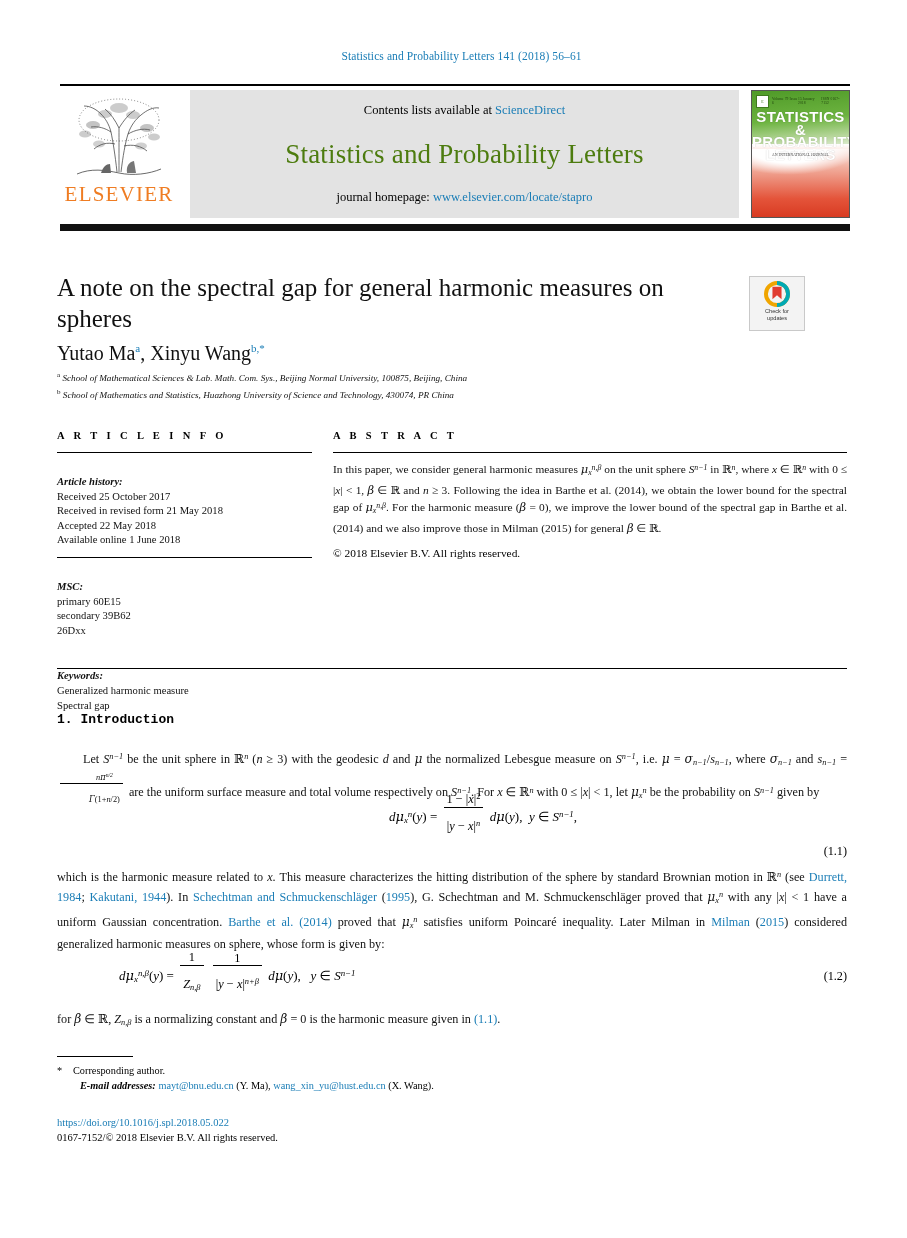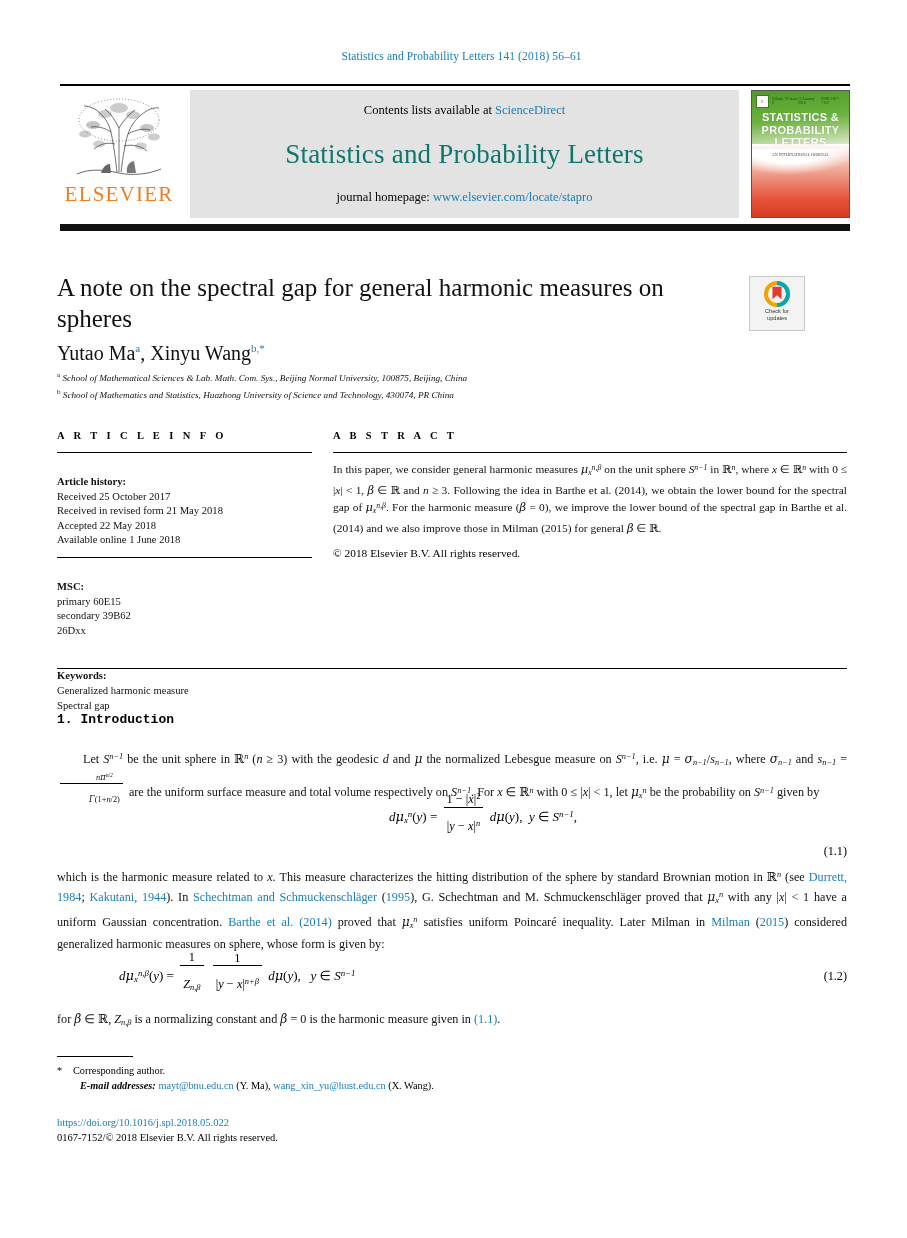--- a/index.html
+++ b/index.html
@@ -78,21 +78,21 @@
   }
   .contents-line {
     font-size: 12.5px;
     color: #000;
   }
   .contents-line .sd {
     color: #1a7db6;
   }
   .journal-name {
     font-size: 27px;
-    color: #0f766e;
+    color: #4d7c0f;
     font-family: "Liberation Serif", serif;
     letter-spacing: 0.2px;
   }
   .homepage-line {
     font-size: 12.5px;
     color: #000;
   }
   .homepage-line .url { color: #1a7db6; }
   .cover {
     flex: 0 0 97px;
@@ -123,21 +123,21 @@
     font-size:4px;line-height:11px;text-align:center;color:#3f7a1f;
   }
   .cover-meta {
     flex:1; font-size:3.6px; color:#1d3f0c; display:flex;
     justify-content:space-between; letter-spacing:0.1px;
   }
   .cover-title {
     position:absolute; top:20px; left:0; right:0;
     text-align:center; color:#ffffff;
     font-family:"Liberation Sans", sans-serif;
-    font-weight:bold; font-size:11px; line-height:12.5px;
+    font-weight:bold; font-size:15px; line-height:12.5px;
     letter-spacing:0.3px;
     text-shadow:0 0 1px rgba(0,0,0,.25);
   }
   .cover-sub {
     position:absolute; top:62px; left:0; right:0; text-align:center;
     font-size:3.6px; color:#333; letter-spacing:.2px;
   }
   .black-rule {
     position: absolute;
     top: 224px;
@@ -227,21 +227,21 @@
   .col-rule {
     border-top: 1.6px solid #000;
     margin-top: 11px;
     margin-bottom: 7px;
   }
   .info-body {
     font-size: 10.6px;
     line-height: 14.6px;
     color: #111;
   }
-  .info-body .lbl { font-weight: bold; margin-top: 22px; }
+  .info-body .lbl { font-style: italic; font-weight: bold; margin-top: 22px; }
   .blockgap { height: 9px; }
   .info-rule2 {
     border-top: 1.6px solid #000;
     margin: 9px 0 6px 0;
   }
   .abs-body {
     font-size: 11.4px;
     line-height: 16.5px;
     text-align: justify;
     color: #111;

